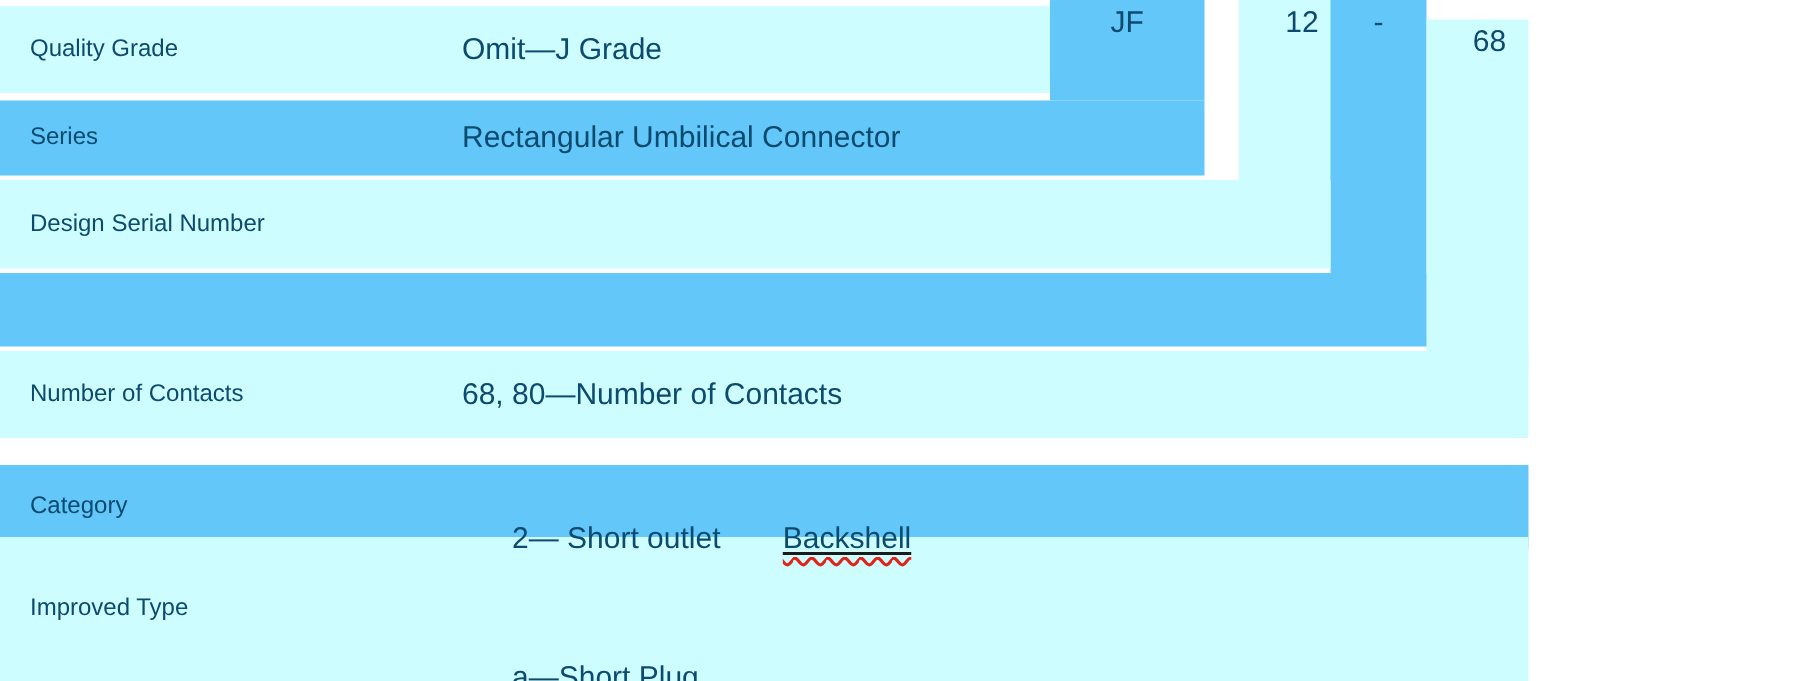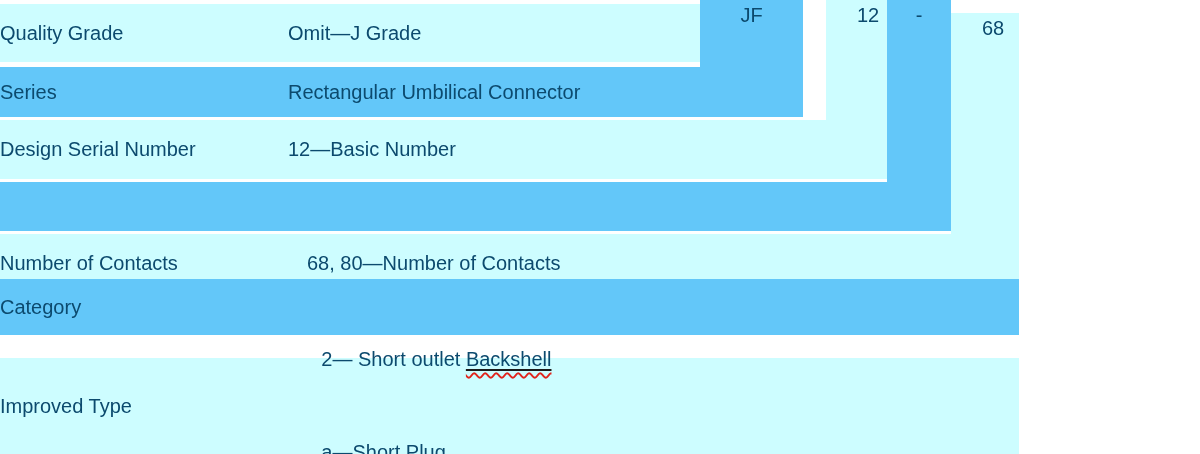--- a/index.html
+++ b/index.html
@@ -19,41 +19,42 @@
   .col5 { left:1035px; width:75px;  height:297px; }
   .col6 { left:1110px; width:90px;  height:358px; }
   
   .row { position:absolute; left:0; display:flex; align-items:center; box-sizing:border-box; }
   .row-blue { background:#63c7f9; }
   .row-cyan { background:#cdfdff; }
   .row1 { top:4px;   height:58px; width:700px;  }
   .row2 { top:67px;  height:50px; width:803px;  }
   .row3 { top:120px; height:59px; width:887px;  }
   .row4 { top:182px; height:49px; width:951px;  }
-  .row5 { top:234px; height:58px; width:1035px;gap:19px; }
-  .row6 { top:279px; height:56px; width:1110px;align-items:center; }
+  .row5 { top:234px; height:58px; width:1035px; }
+  .row6 { top:310px; height:56px; width:1110px;align-items:center; }
   .row7 { top:358px; height:96px; width:1200px; }
-  .label { flex:none; width:288px; padding-left:0; font-size:20px; }
+  .label { flex:none; width:288px; padding-left:20px; font-size:16px; }
   .value { font-size:20px; white-space:pre; }
   .options { display:flex; gap:36px; font-size:20px; }
   .two-line { line-height:31px; }
   
   .misspelled {
     text-decoration-line: underline;
     text-decoration-style: wavy;
     text-decoration-color:#e0241c;
     text-decoration-thickness:2px;
     text-underline-offset:6px;
   }
   .misspelled > span {
     text-decoration-line: underline;
     text-decoration-style: solid;
     text-decoration-color:#1b1b1b;
     text-decoration-thickness:1.5px;
     text-underline-offset:3px;
+    margin-left:36px;
   }
 </style>
 </head>
 <body>
 
 <div class="stage">
 
   <div class="col col-blue col1">
     <span>JF</span>
   </div>
@@ -78,21 +79,20 @@
     <span class="value">Omit—J Grade</span>
   </div>
 
   <div class="row row-blue row2">
     <span class="label">Series</span>
     <span class="value">Rectangular Umbilical Connector</span>
   </div>
 
   <div class="row row-cyan row3">
     <span class="label">Design Serial Number</span>
-    <span class="value">12—Basic Number</span>
   </div>
 
   <div class="row row-blue row4"></div>
 
   <div class="row row-cyan row5">
     <span class="label">Number of Contacts</span>
     <span class="value">68, 80—Number of Contacts</span>
   </div>
 
   <div class="row row-blue row6">

